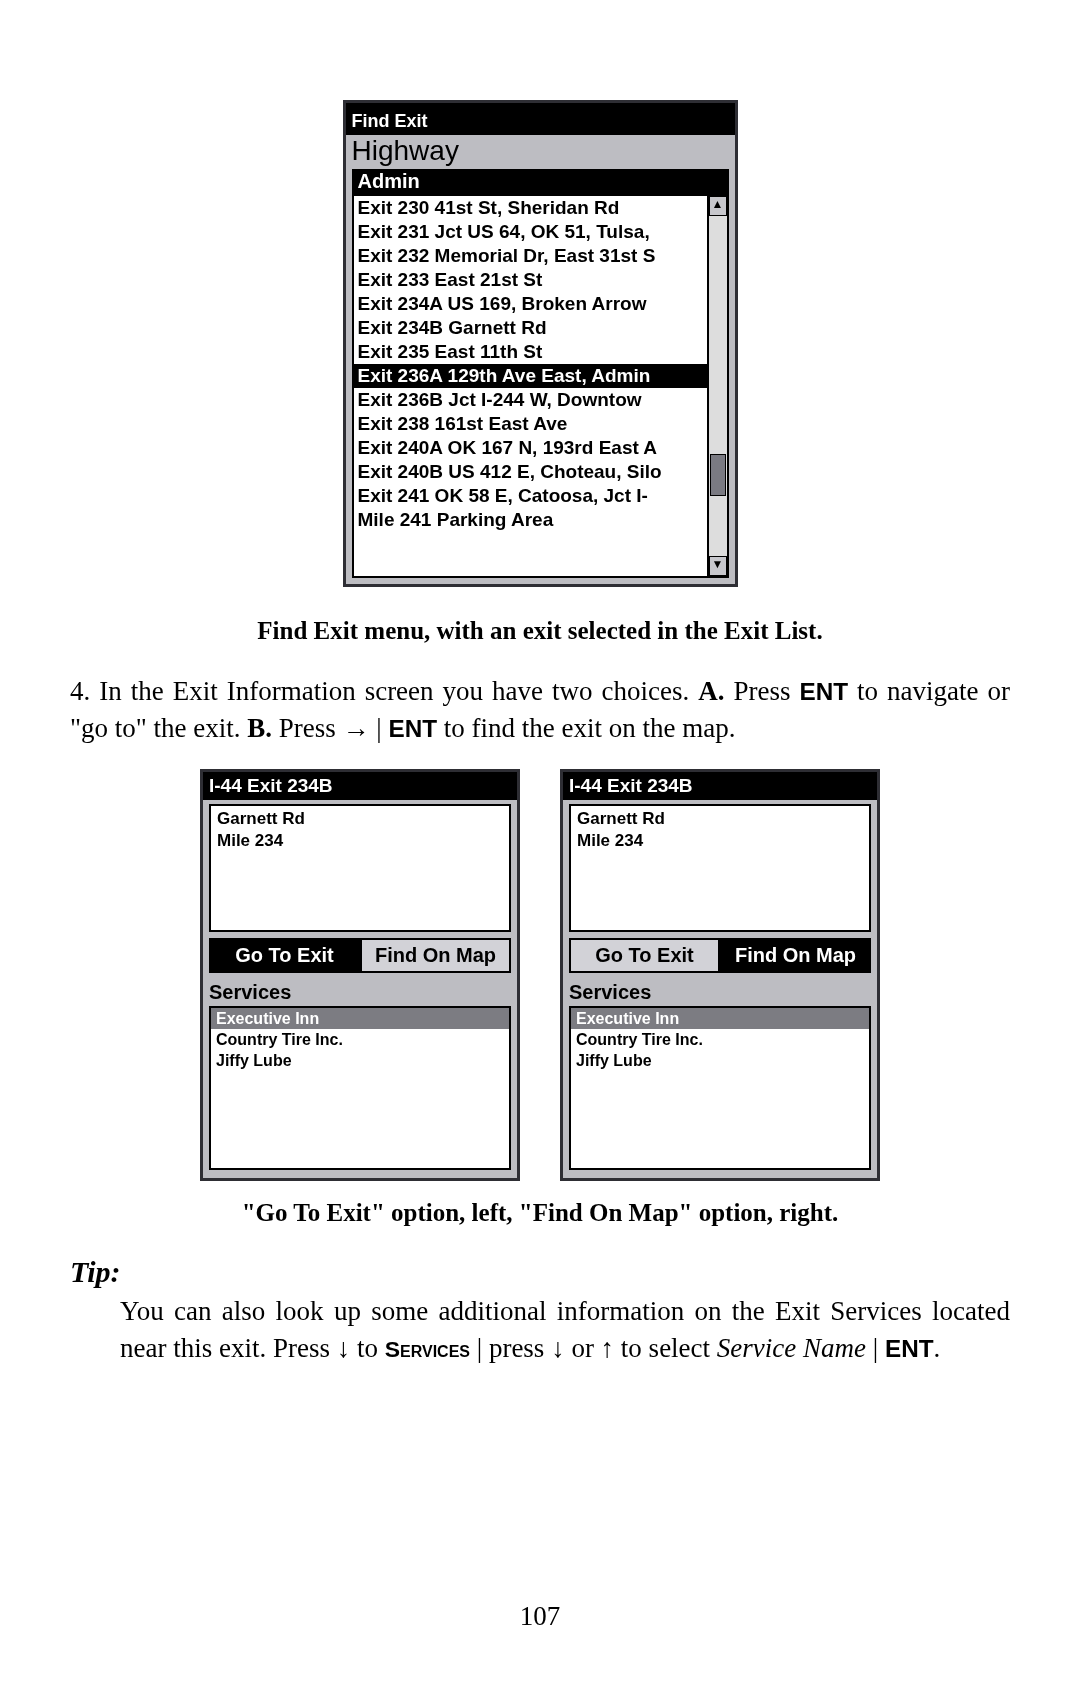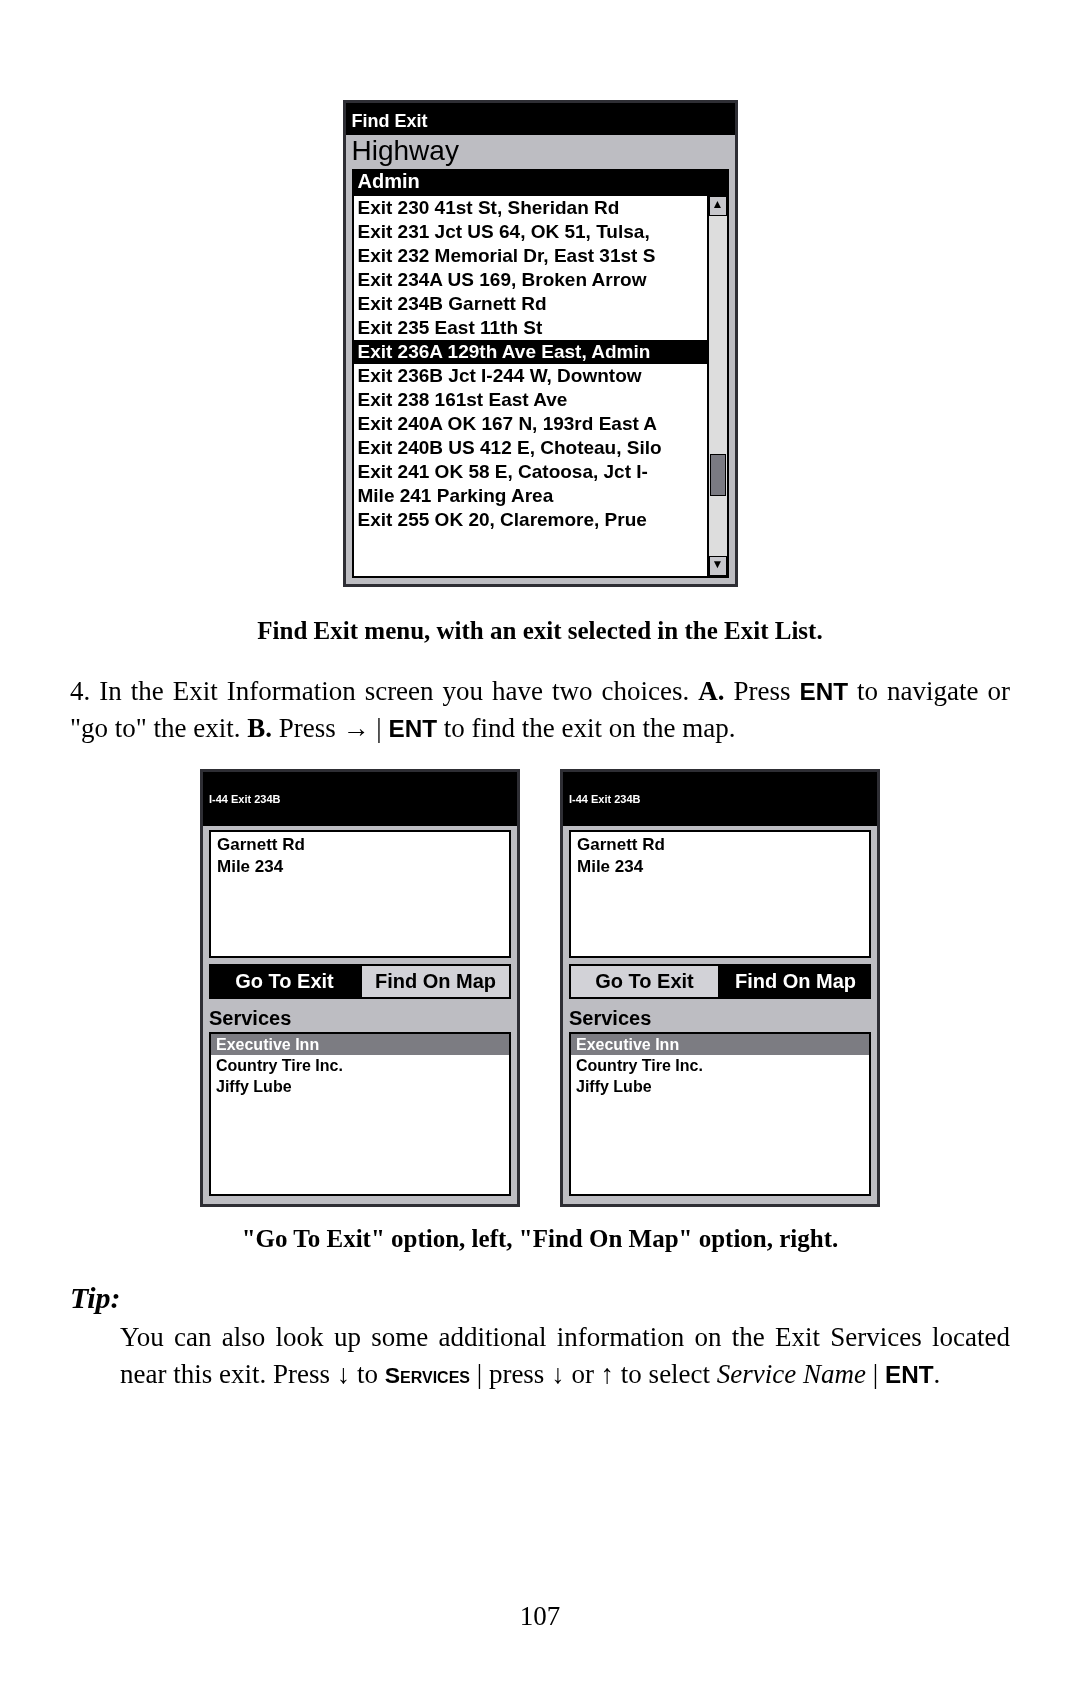--- a/index.html
+++ b/index.html
@@ -147,21 +147,21 @@
   .device-row {
     display: flex;
     justify-content: center;
     gap: 40px;
     margin: 0 0 6px 0;
   }
   .device-small {
     width: 320px;
     font-size: 18px;
   }
-  .device-small .titlebar { font-size: 11px; padding: 21px 6px; }
+  .device-small .titlebar { font-size: 19px; padding: 3px 6px; }
   .device-small .info-area {
     margin: 4px 6px 6px 6px;
     background: #fff;
     border: 2px solid #000;
     height: 120px;
     padding: 2px 6px;
     font-weight: bold;
     font-size: 17px;
     line-height: 22px;
   }
@@ -237,31 +237,31 @@
 
   <div class="device device-top">
     <div class="titlebar">Find Exit</div>
     <div class="section-label big">Highway</div>
     <div class="section-header">Admin</div>
     <div class="listbox">
       <div class="rows" id="exit-rows">
           <div class="row">Exit 230 41st St, Sheridan Rd</div>
           <div class="row">Exit 231 Jct US 64, OK 51, Tulsa,</div>
           <div class="row">Exit 232 Memorial Dr, East 31st S</div>
+          <div class="row">Exit 233 East 21st St</div>
           <div class="row">Exit 234A US 169, Broken Arrow</div>
           <div class="row">Exit 234B Garnett Rd</div>
           <div class="row">Exit 235 East 11th St</div>
           <div class="row sel">Exit 236A 129th Ave East, Admin</div>
           <div class="row">Exit 236B Jct I-244 W, Downtow</div>
           <div class="row">Exit 238 161st East Ave</div>
           <div class="row">Exit 240A OK 167 N, 193rd East A</div>
           <div class="row">Exit 240B US 412 E, Choteau, Silo</div>
           <div class="row">Exit 241 OK 58 E, Catoosa, Jct I-</div>
           <div class="row">Mile 241 Parking Area</div>
-          <div class="row">Exit 255 OK 20, Claremore, Prue</div>
         </div>
       <div class="scrollbar">
         <div class="arrow">▲</div>
         <div class="thumb"></div>
         <div class="arrow">▼</div>
       </div>
     </div>
   </div>
 
   <div class="caption">Find Exit menu, with an exit selected in the Exit List.</div>

